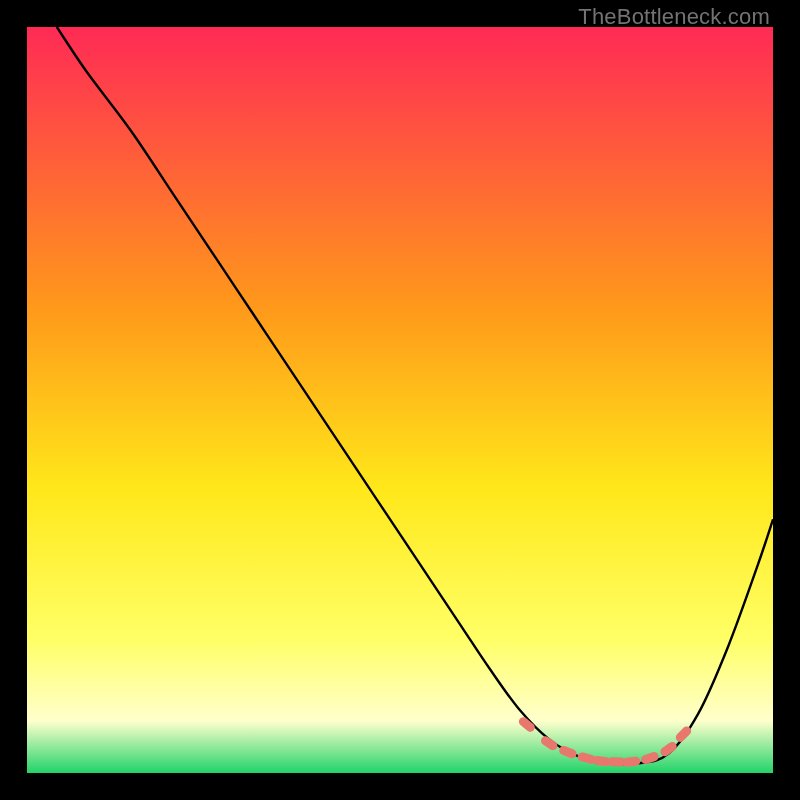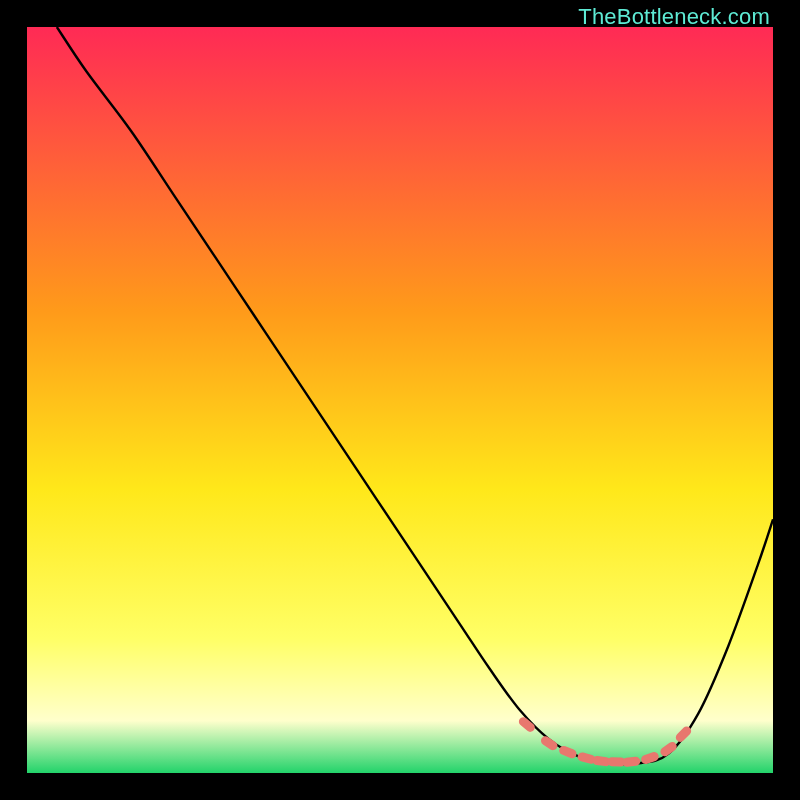--- a/index.html
+++ b/index.html
@@ -24,21 +24,21 @@
     left: 27px;
     top: 27px;
     width: 746px;
     height: 746px;
     overflow: hidden;
   }
   .watermark {
     position: absolute;
     top: 4px;
     right: 30px;
-    color: #5eead4;
+    color: #737373;
     font-size: 22px;
     font-weight: 500;
     letter-spacing: 0.2px;
   }
   svg { display: block; }
 </style>
 </head>
 <body>
 
 <div class="frame">

